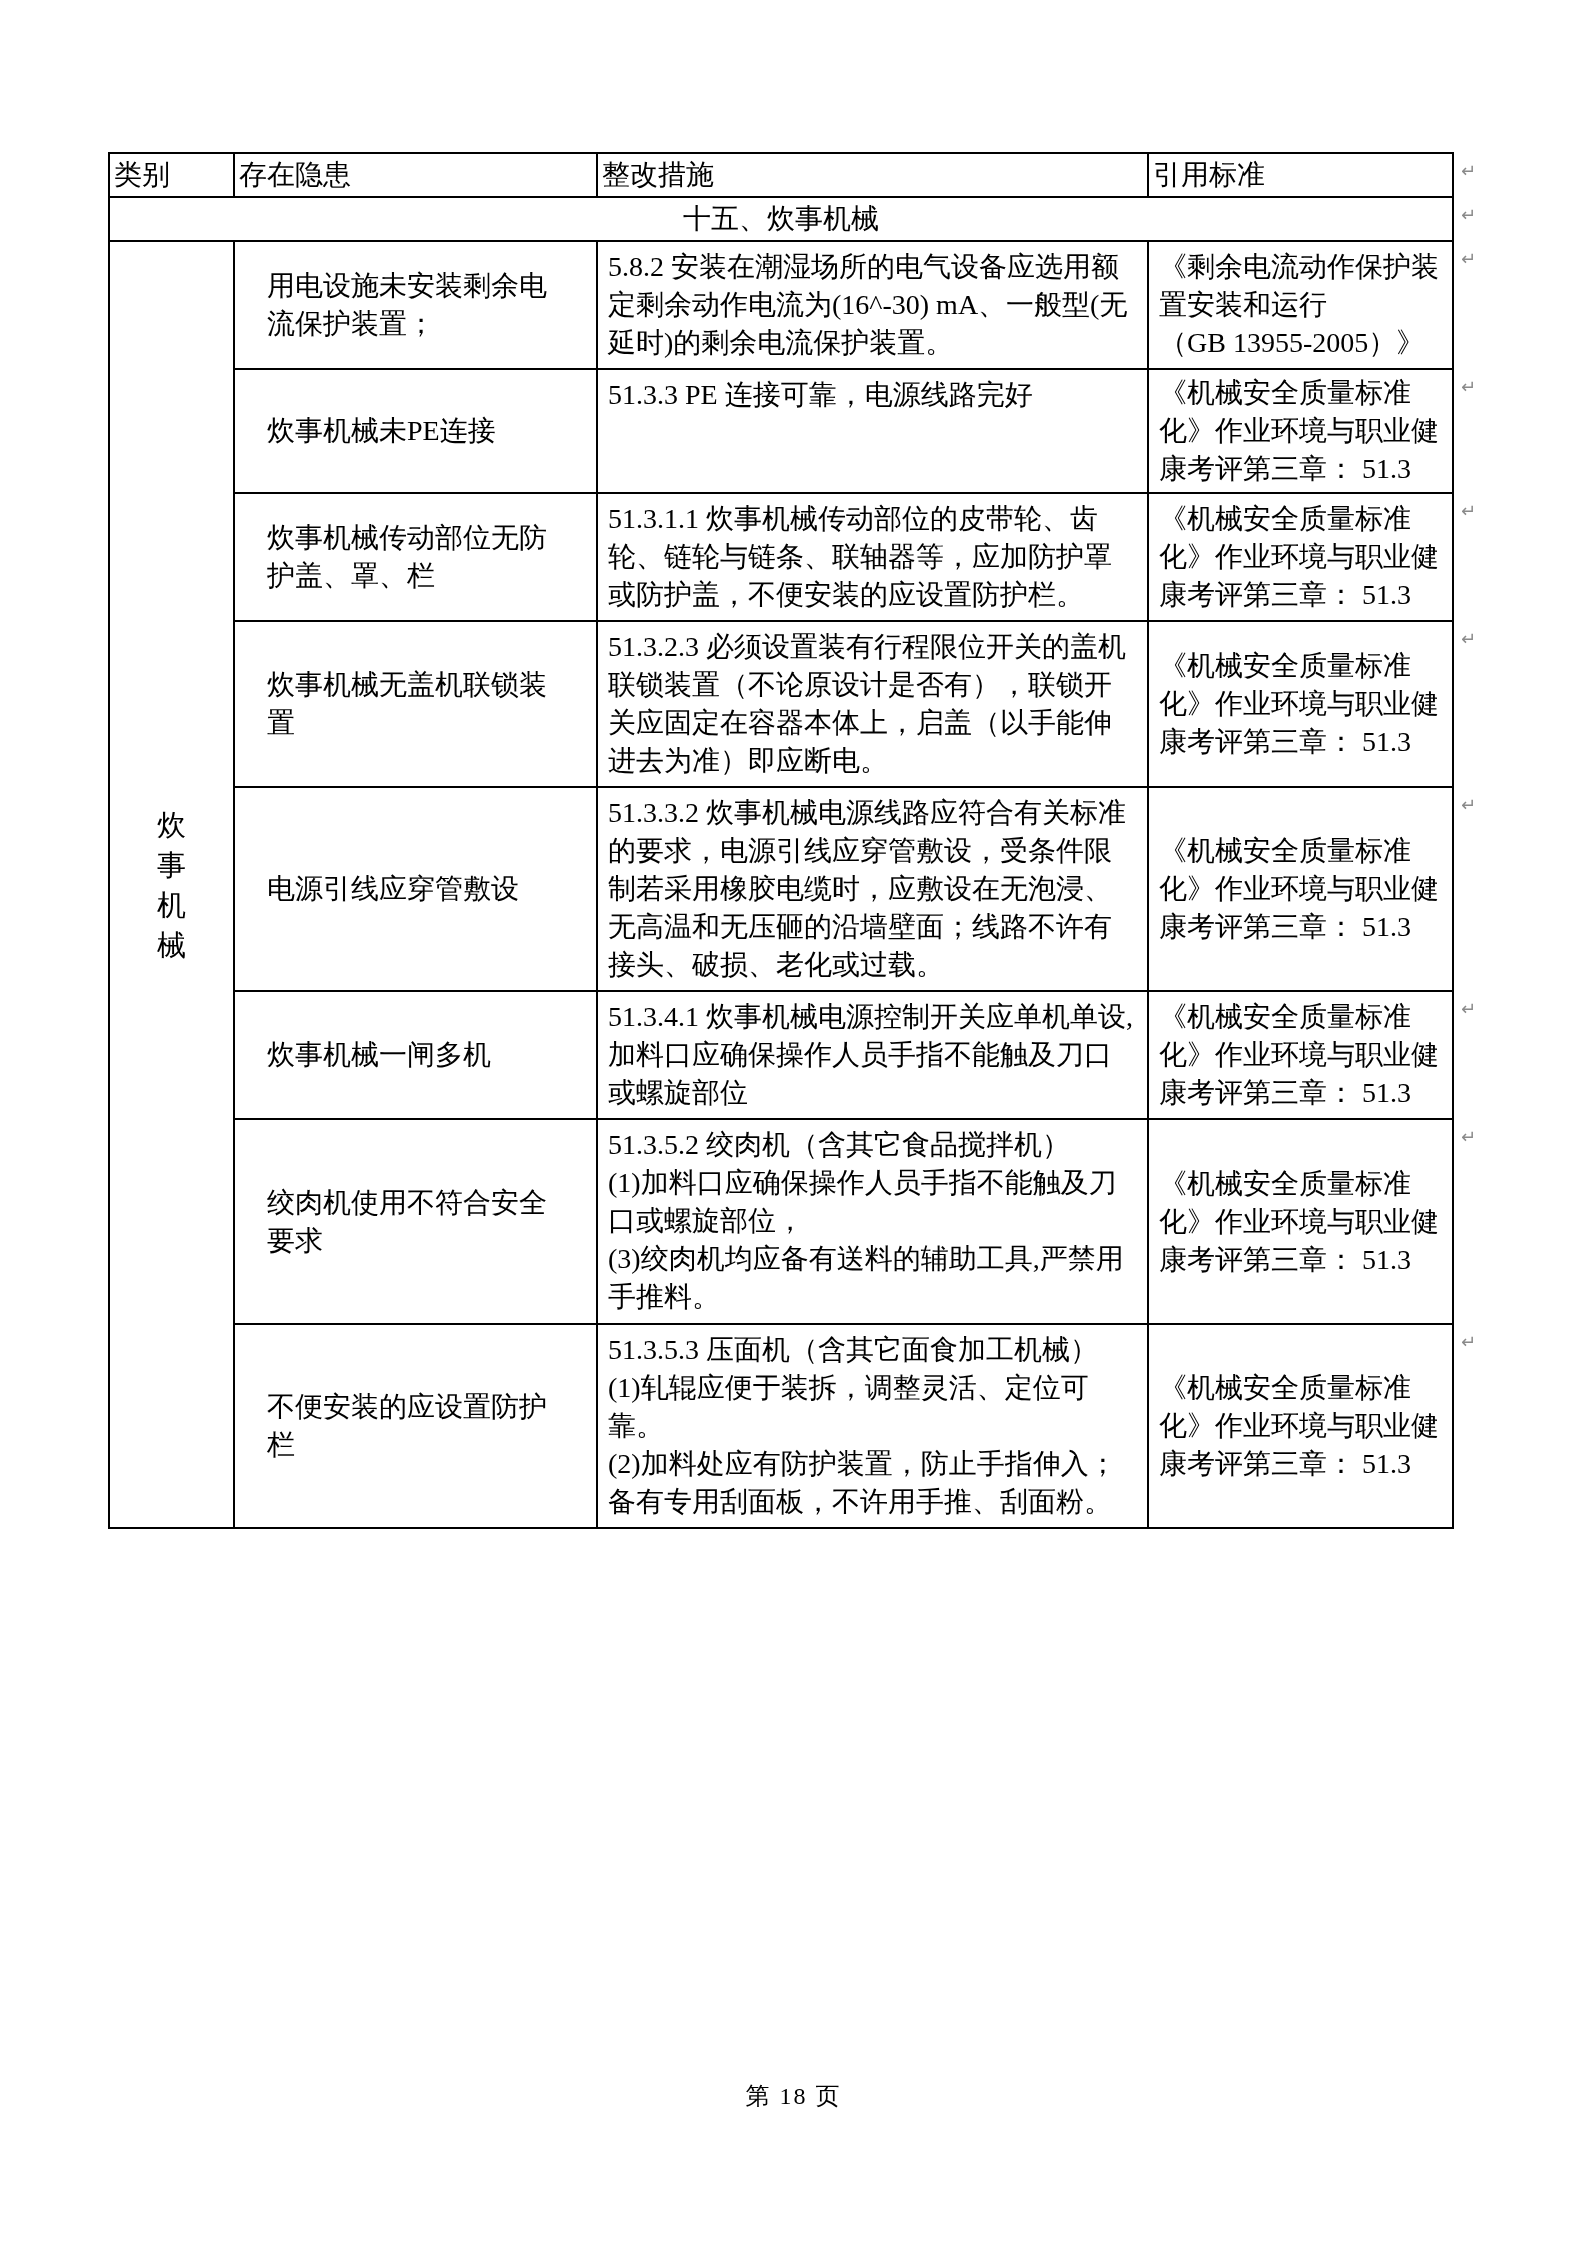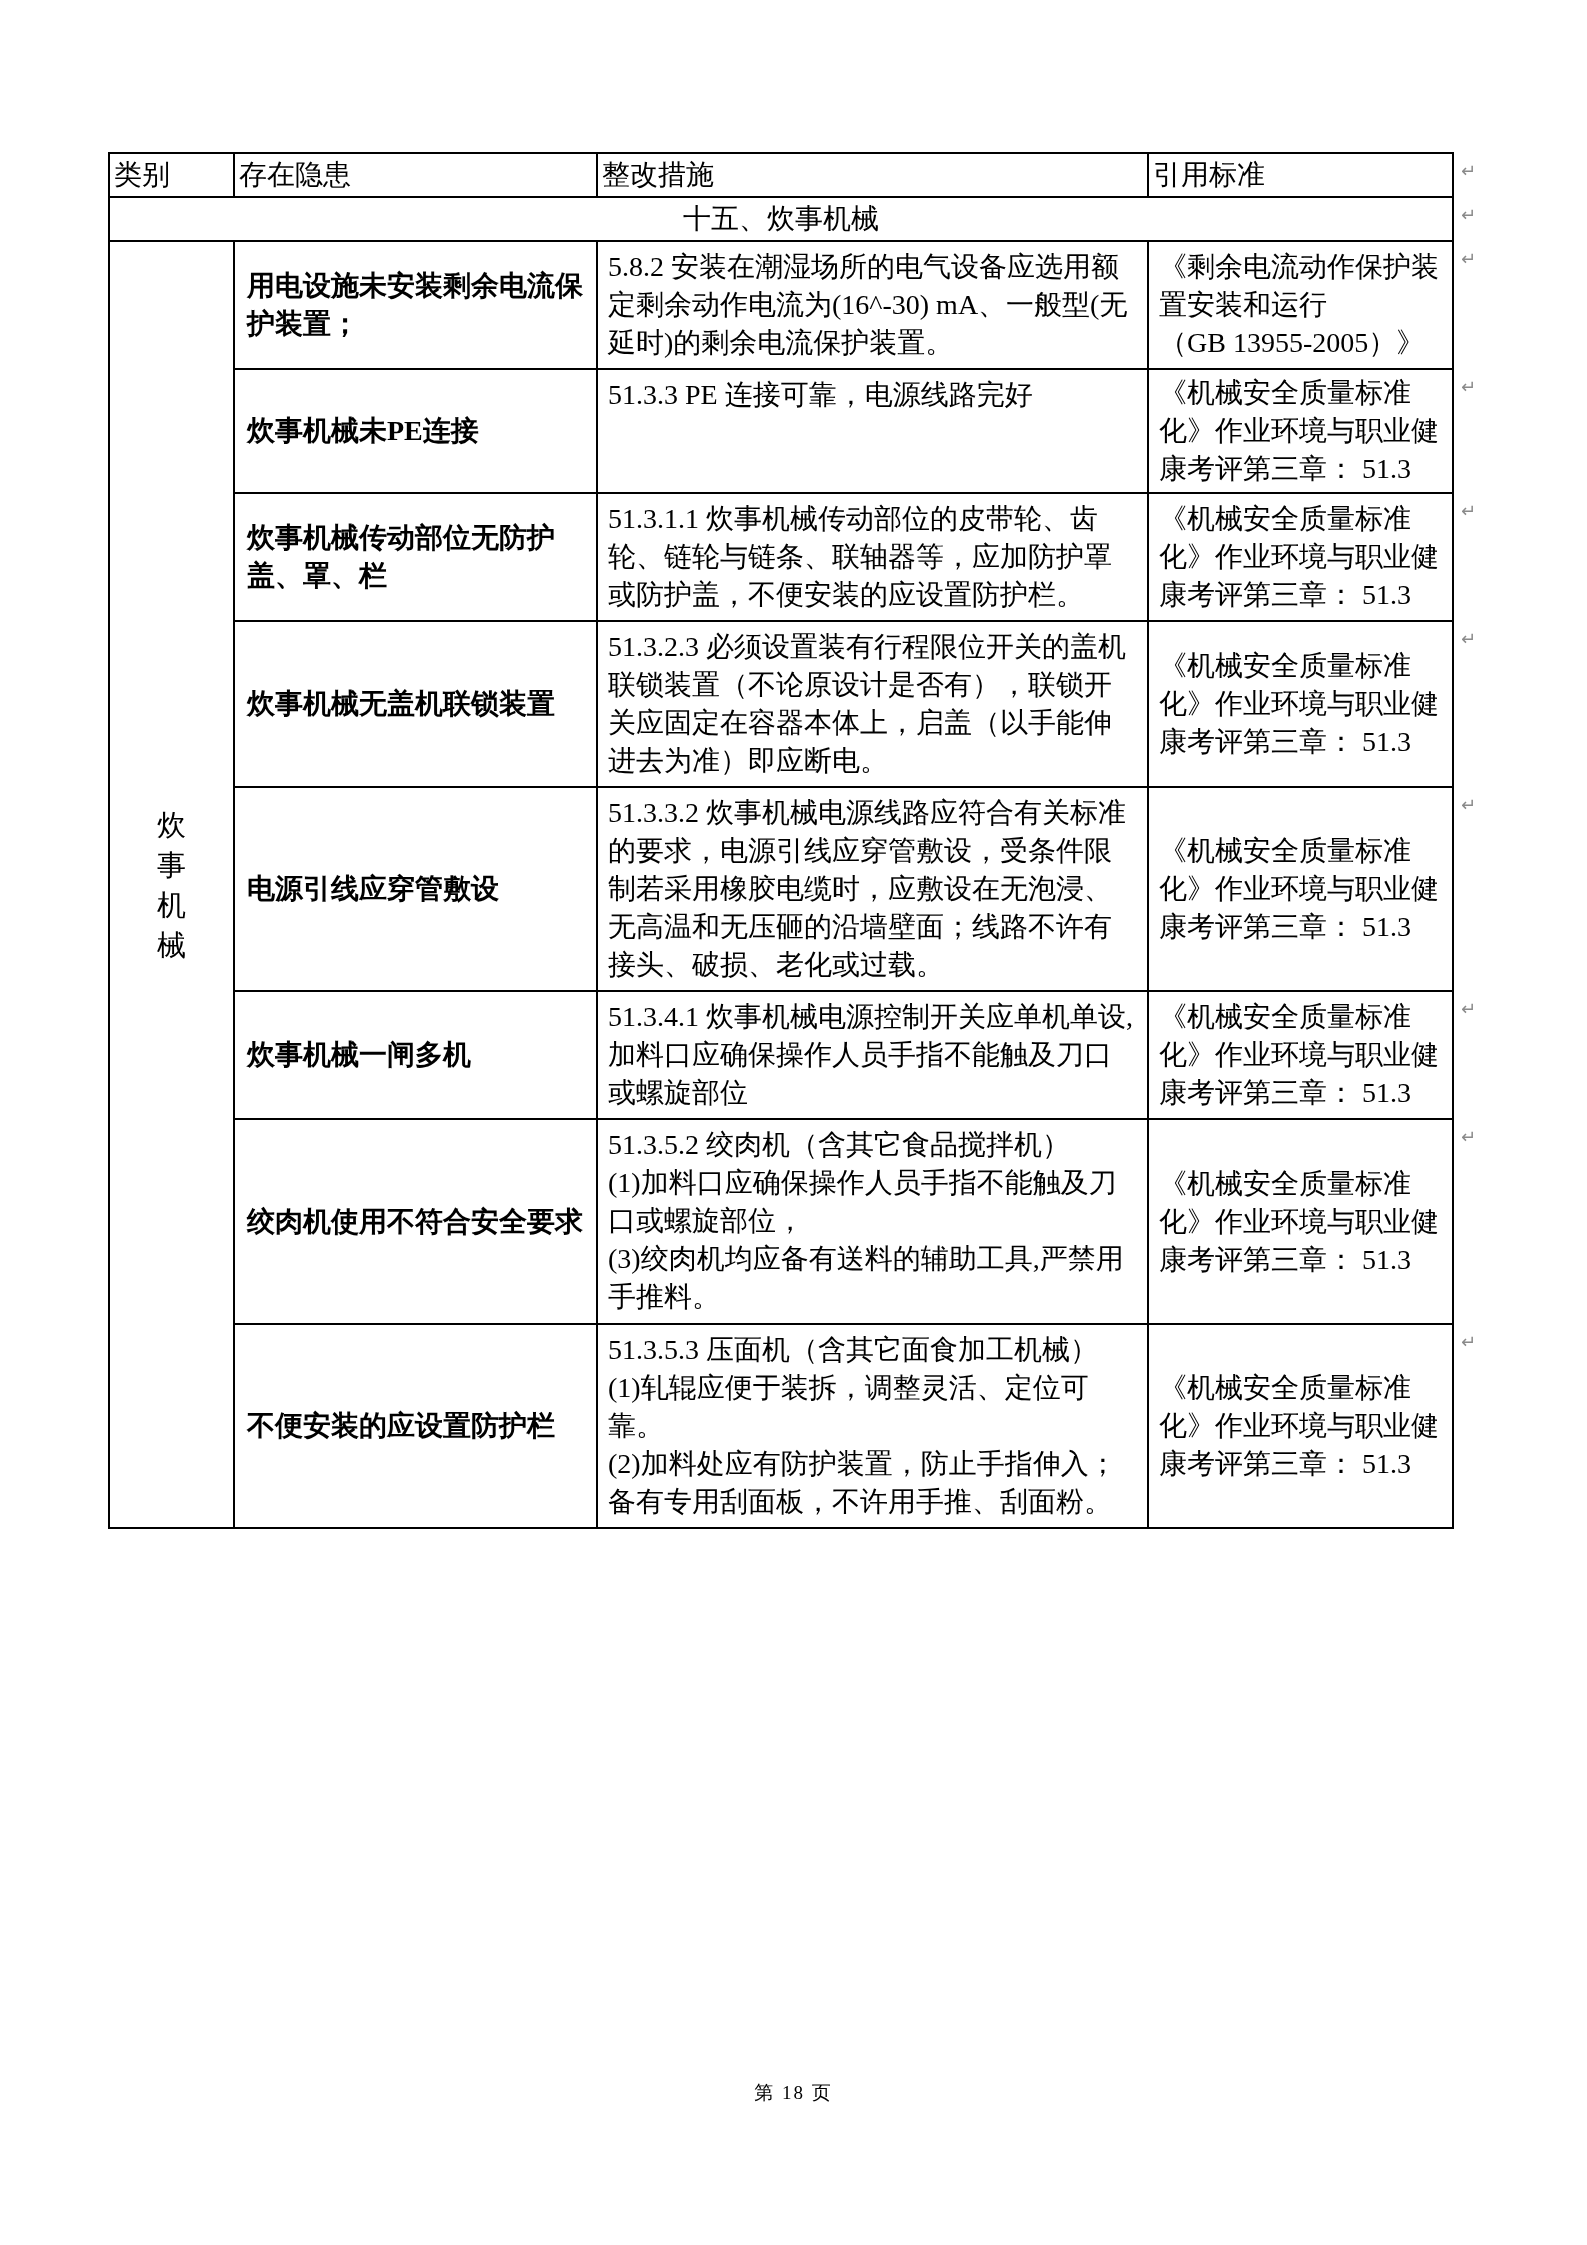--- a/index.html
+++ b/index.html
@@ -48,22 +48,21 @@
   }
   td.cat-cell {
     text-align: center;
     font-size: 29px;
     line-height: 40px;
     padding: 2px;
   }
   td.cat-cell span { display: block; }
   td.hazard-cell {
     text-align: left;
-    padding: 4px 12px;
-    font-weight: bold;
+    padding: 4px 32px;
   }
   td.measure-cell {
     vertical-align: top;
     text-align: left;
     padding: 6px 10px;
     white-space: pre-line;
     margin-top: 32px;
   }
   td.standard-cell {
     text-align: left;
@@ -86,21 +85,21 @@
     font-size: 18px;
     line-height: 1;
     font-family: "DejaVu Sans", sans-serif;
   }
   .footer {
     position: absolute;
     top: 2080px;
     left: 0;
     width: 100%;
     text-align: center;
-    font-size: 19px;
+    font-size: 24px;
     letter-spacing: 2px;
     color: #000000;
   }
 </style>
 </head>
 <body>
 
 <div class="page">
 
   <table class="doc-table">

